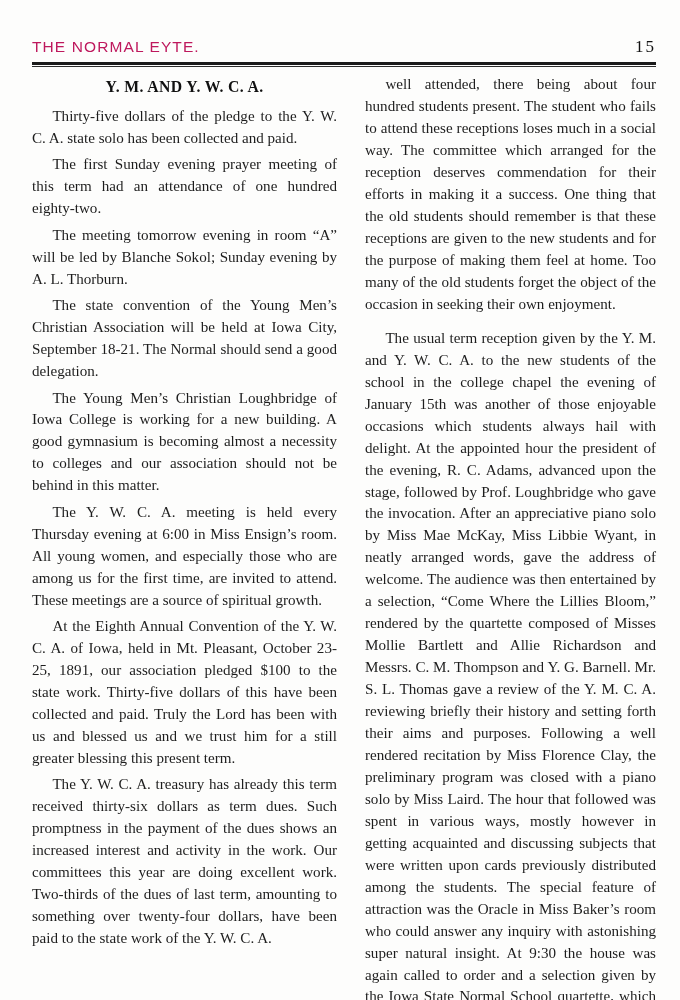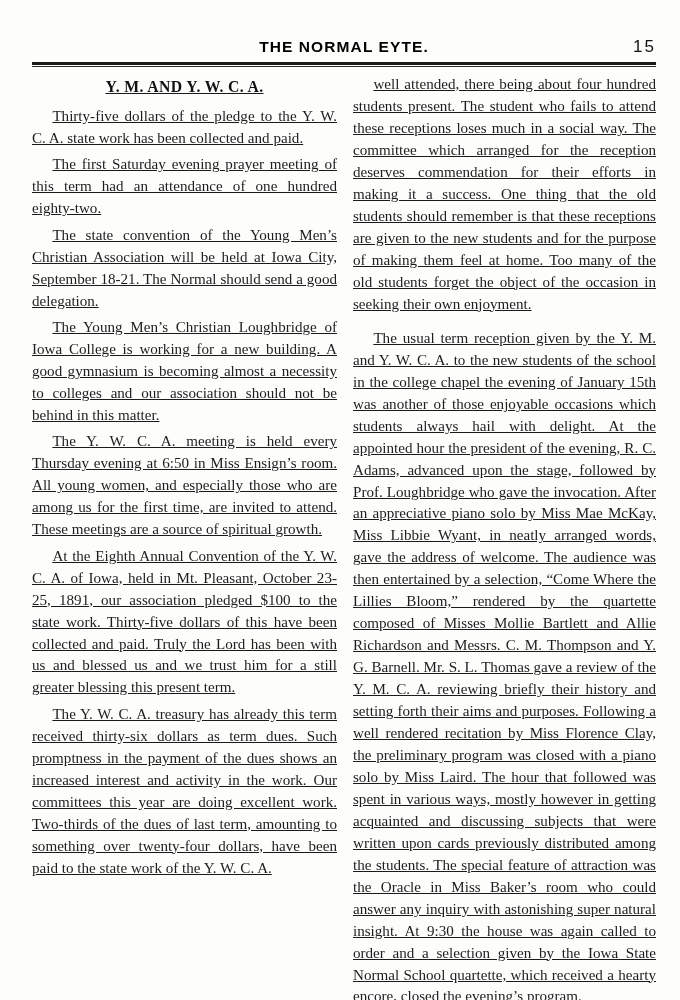--- a/index.html
+++ b/index.html
@@ -31,33 +31,32 @@
     position: absolute;
     left: 32px;
     right: 24px;
     top: 38px;
     height: 22px;
   }
   .rh-title {
     position: absolute;
     left: 0;
     right: 0;
-    text-align: center;
     font-family: "Liberation Sans", "DejaVu Sans", sans-serif;
-    font-weight: bold;
+    font-weight: normal;
     font-size: 15.5px;
     letter-spacing: 1.1px;
-    color: #000000;
+    color: #be185d;
     white-space: nowrap;
   }
   .rh-folio {
     position: absolute;
     right: 0;
     top: -1px;
-    font-family: Liberation Sans, sans-serif;
+    font-family: Liberation Serif, serif;
     font-size: 17px;
     letter-spacing: 2px;
     color: #111;
   }
 
   
   .rule-wrap {
     position: absolute;
     left: 32px;
     right: 24px;
@@ -77,22 +76,21 @@
   }
 
   
   .columns {
     position: absolute;
     left: 32px;
     right: 24px;
     top: 74px;
     bottom: 20px;
     display: flex;
-    gap: 16px;
-    text-decoration: underline;
+    gap: 28px;
   }
   .col {
     width: 305px;
     flex: 0 0 305px;
   }
   .col-right { flex: 1 1 auto; width: auto; }
 
   .section-head {
     text-align: center;
     font-family: "Liberation Serif", "DejaVu Serif", serif;
@@ -135,25 +133,26 @@
     <div class="rule-thick"></div>
     <div class="rule-gap"></div>
     <div class="rule-thin"></div>
   </div>
 
   <div class="columns">
 
     <div class="col col-left">
       <h2 class="section-head">Y. M. AND Y. W. C. A.</h2>
 
-      <p class="para">Thirty-five dollars of the pledge to the Y. W. C. A. state work has been collected and paid.</p>
-      <p class="para">The first Saturday evening prayer meeting of this term had an attendance of one hundred eighty-two.</p>
+      <p class="para">Thirty-five dollars of the pledge to the Y. W. C. A. state solo has been collected and paid.</p>
+      <p class="para">The first Sunday evening prayer meeting of this term had an attendance of one hundred eighty-two.</p>
+      <p class="para">The meeting tomorrow evening in room “A” will be led by Blanche Sokol; Sunday evening by A. L. Thorburn.</p>
       <p class="para">The state convention of the Young Men’s Christian Association will be held at Iowa City, September 18-21. The Normal should send a good delegation.</p>
       <p class="para">The Young Men’s Christian Loughbridge of Iowa College is working for a new building. A good gymnasium is becoming almost a necessity to colleges and our association should not be behind in this matter.</p>
-      <p class="para">The Y. W. C. A. meeting is held every Thursday evening at 6:50 in Miss Ensign’s room. All young women, and especially those who are among us for the first time, are invited to attend. These meetings are a source of spiritual growth.</p>
+      <p class="para">The Y. W. C. A. meeting is held every Thursday evening at 6:00 in Miss Ensign’s room. All young women, and especially those who are among us for the first time, are invited to attend. These meetings are a source of spiritual growth.</p>
       <p class="para">At the Eighth Annual Convention of the Y. W. C. A. of Iowa, held in Mt. Pleasant, October 23-25, 1891, our association pledged $100 to the state work. Thirty-five dollars of this have been collected and paid. Truly the Lord has been with us and blessed us and we trust him for a still greater blessing this present term.</p>
       <p class="para">The Y. W. C. A. treasury has already this term received thirty-six dollars as term dues. Such promptness in the payment of the dues shows an increased interest and activity in the work. Our committees this year are doing excellent work. Two-thirds of the dues of last term, amounting to something over twenty-four dollars, have been paid to the state work of the Y. W. C. A.</p>
 
     </div>
 
     <div class="col col-right">
       <p class="para">well attended, there being about four hundred students present. The student who fails to attend these receptions loses much in a social way. The committee which arranged for the reception deserves commendation for their efforts in making it a success. One thing that the old students should remember is that these receptions are given to the new students and for the purpose of making them feel at home. Too many of the old students forget the object of the occasion in seeking their own enjoyment.</p>
       <p class="para gap-before">The usual term reception given by the Y. M. and Y. W. C. A. to the new students of the school in the college chapel the evening of January 15th was another of those enjoyable occasions which students always hail with delight. At the appointed hour the president of the evening, R. C. Adams, advanced upon the stage, followed by Prof. Loughbridge who gave the invocation. After an appreciative piano solo by Miss Mae McKay, Miss Libbie Wyant, in neatly arranged words, gave the address of welcome. The audience was then entertained by a selection, “Come Where the Lillies Bloom,” rendered by the quartette composed of Misses Mollie Bartlett and Allie Richardson and Messrs. C. M. Thompson and Y. G. Barnell. Mr. S. L. Thomas gave a review of the Y. M. C. A. reviewing briefly their history and setting forth their aims and purposes. Following a well rendered recitation by Miss Florence Clay, the preliminary program was closed with a piano solo by Miss Laird. The hour that followed was spent in various ways, mostly however in getting acquainted and discussing subjects that were written upon cards previously distributed among the students. The special feature of attraction was the Oracle in Miss Baker’s room who could answer any inquiry with astonishing super natural insight. At 9:30 the house was again called to order and a selection given by the Iowa State Normal School quartette, which received a hearty encore, closed the evening’s program.</p>
 
     </div>

